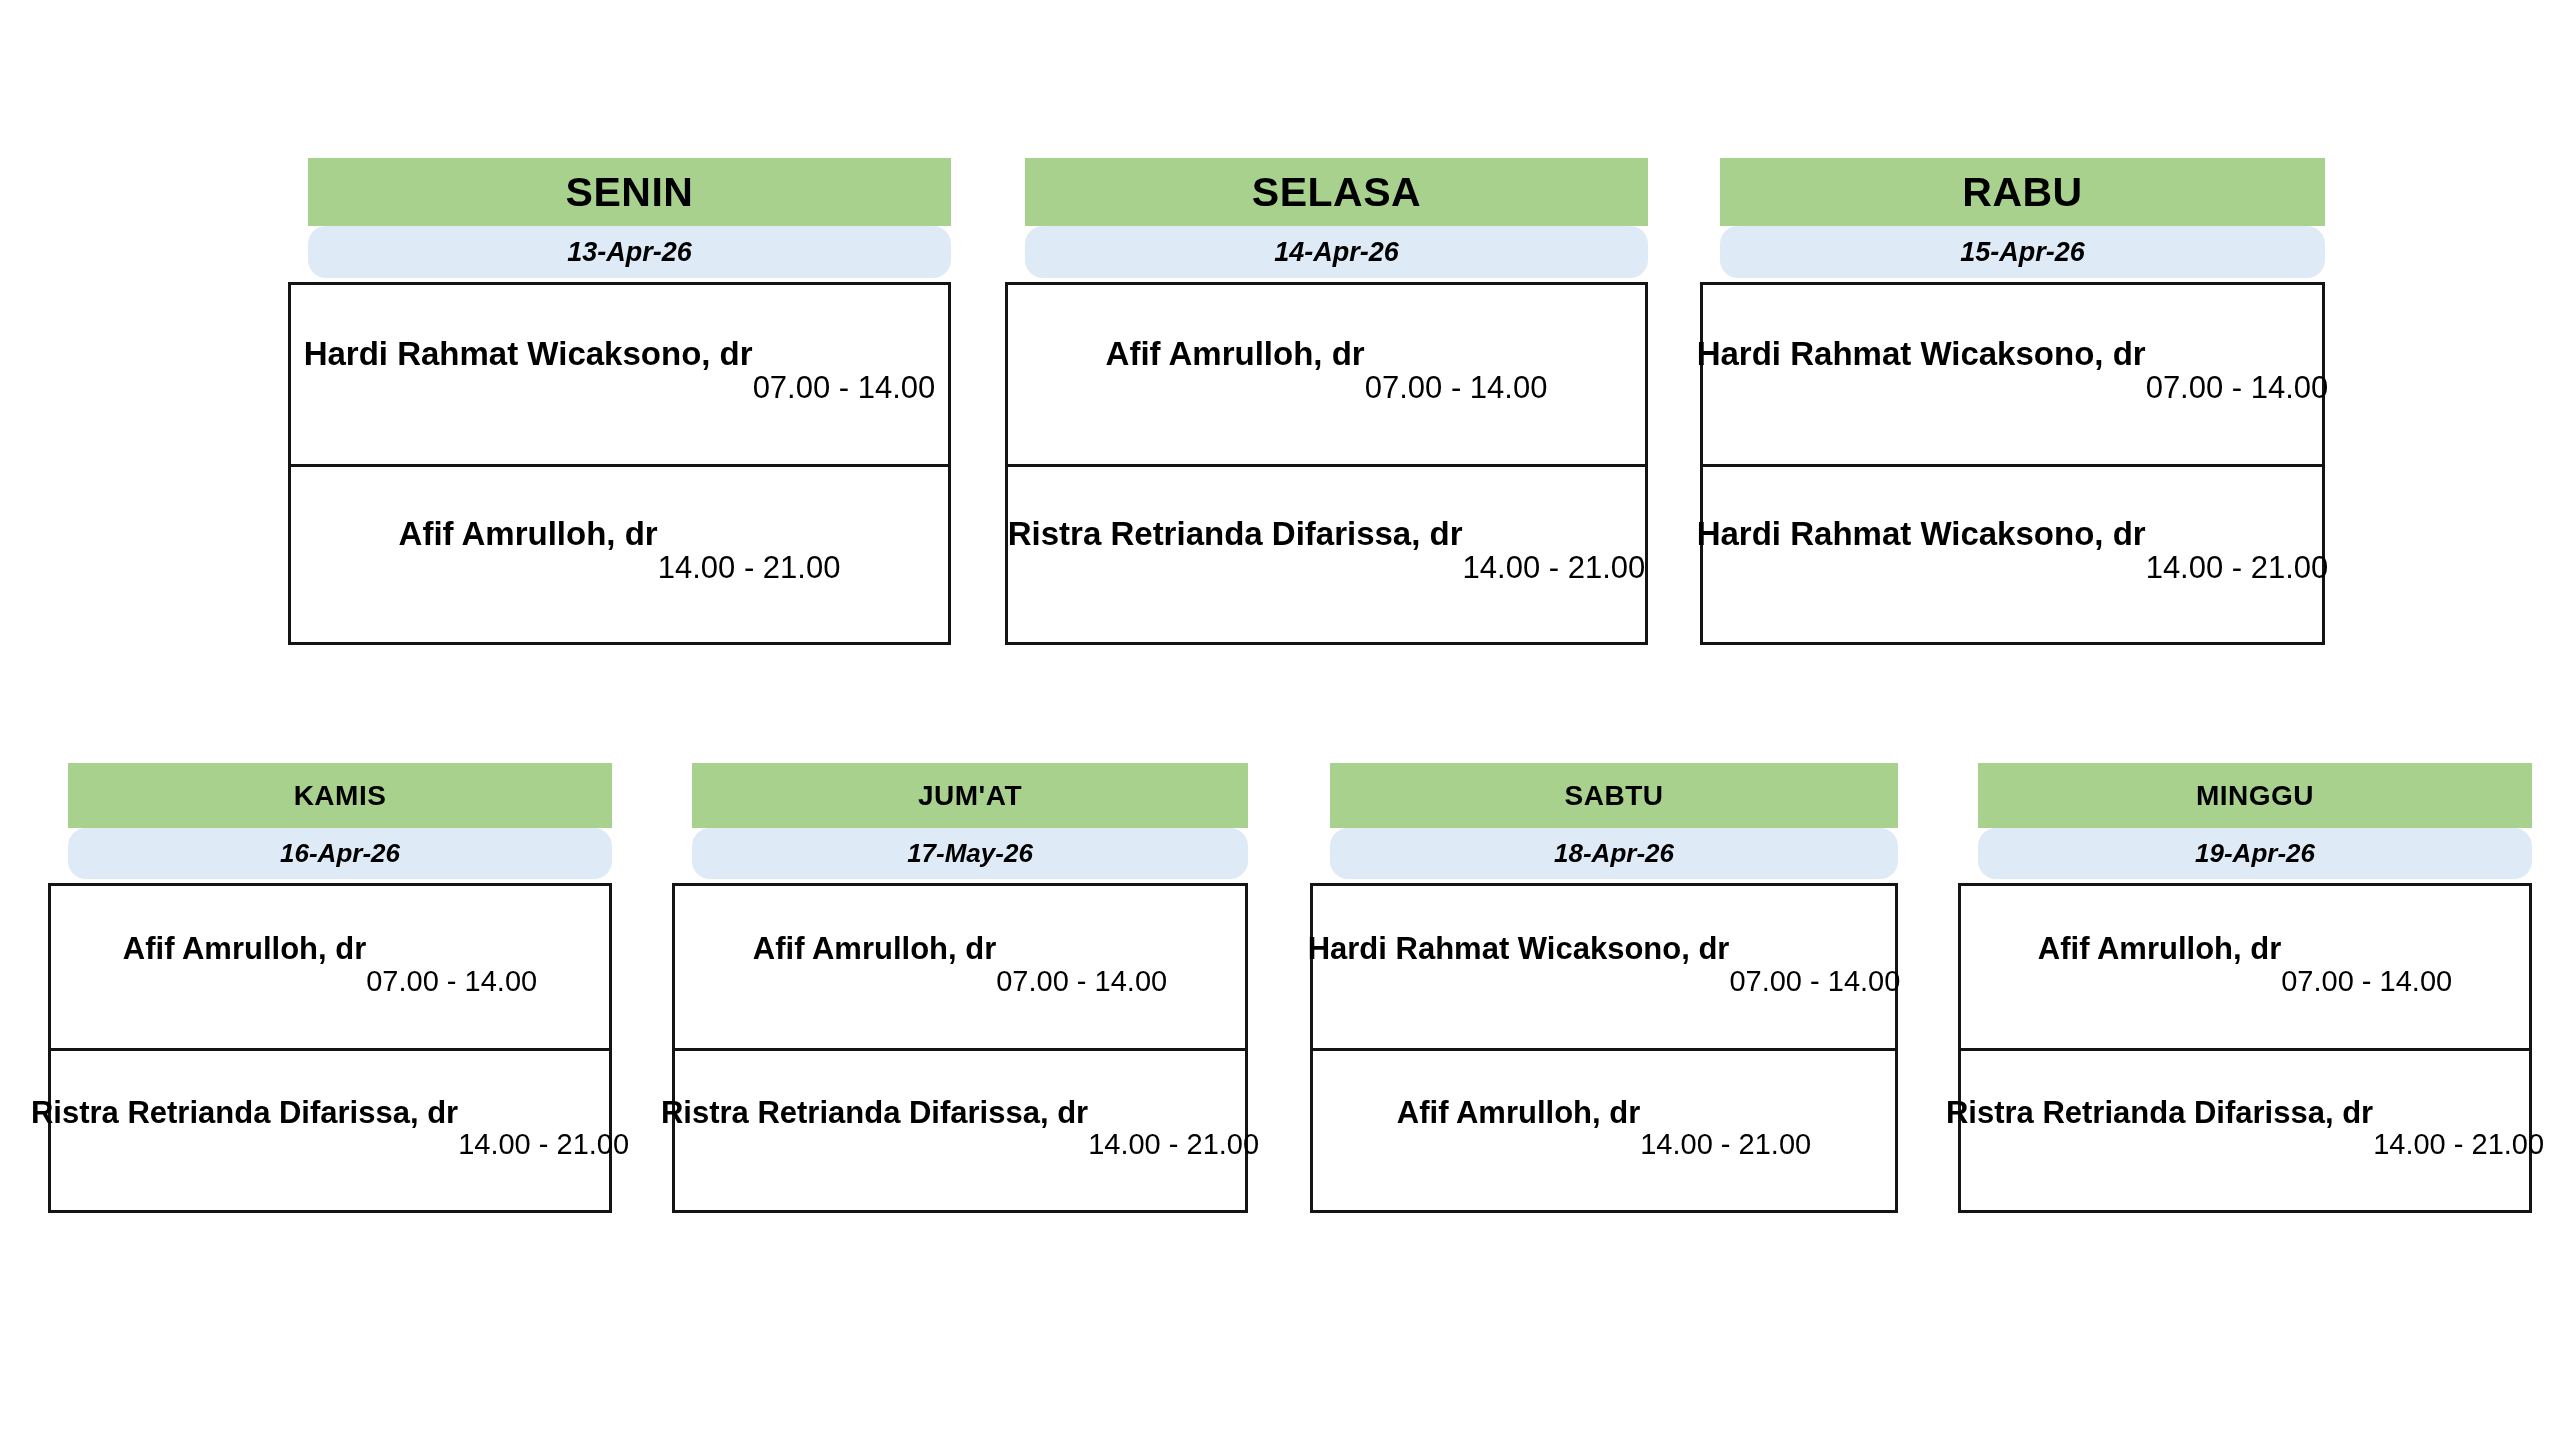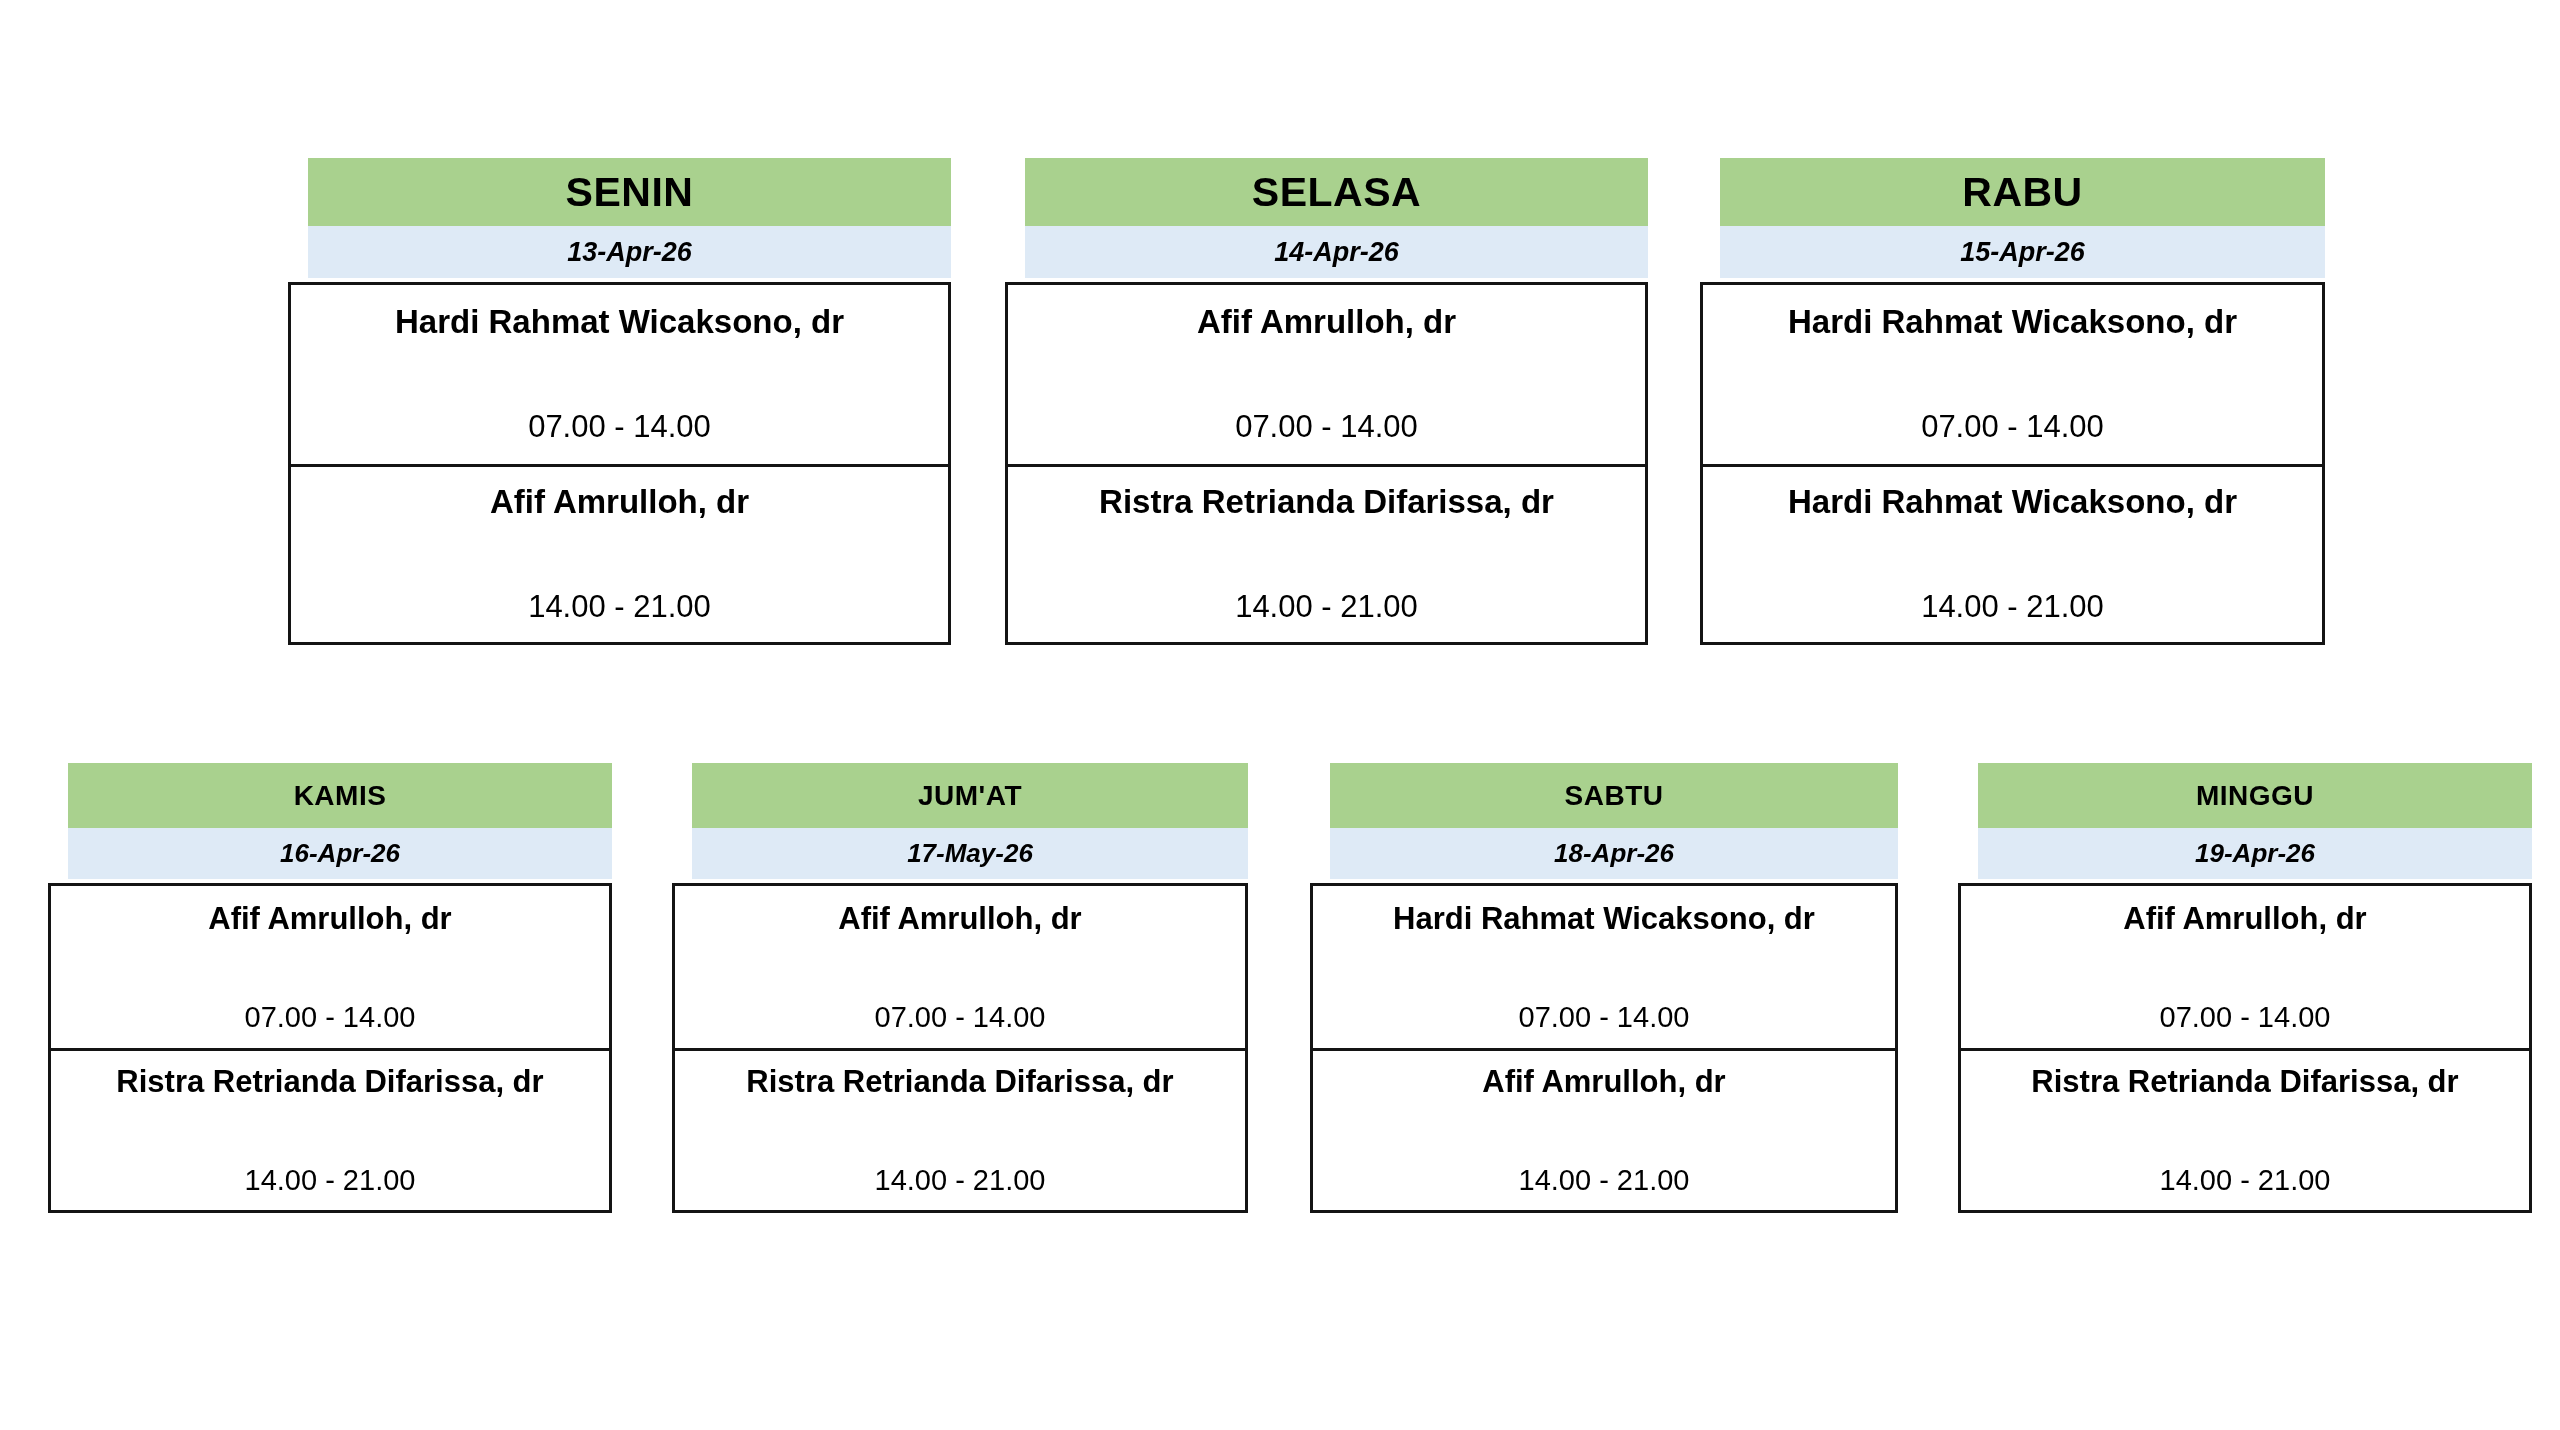--- a/index.html
+++ b/index.html
@@ -59,35 +59,36 @@
 
   .day-date {
     background: #deeaf6;
     text-align: center;
     font-weight: bold;
     font-style: italic;
     color: #000000;
     display: flex;
     align-items: center;
     justify-content: center;
+    border-radius: 18px;
   }
 
   
   .shift-table {
     position: absolute;
     left: 0;
     box-sizing: border-box;
     border: 3px solid #141414;
     background: #ffffff;
   }
 
   .shift-row {
     box-sizing: border-box;
     display: flex;
-    flex-direction: column;
+    flex-direction: row;
     justify-content: center;
     align-items: center;
   }
 
   .shift-row + .shift-row {
     border-top: 3px solid #141414;
   }
 
   .doctor-name {
     font-weight: bold;

